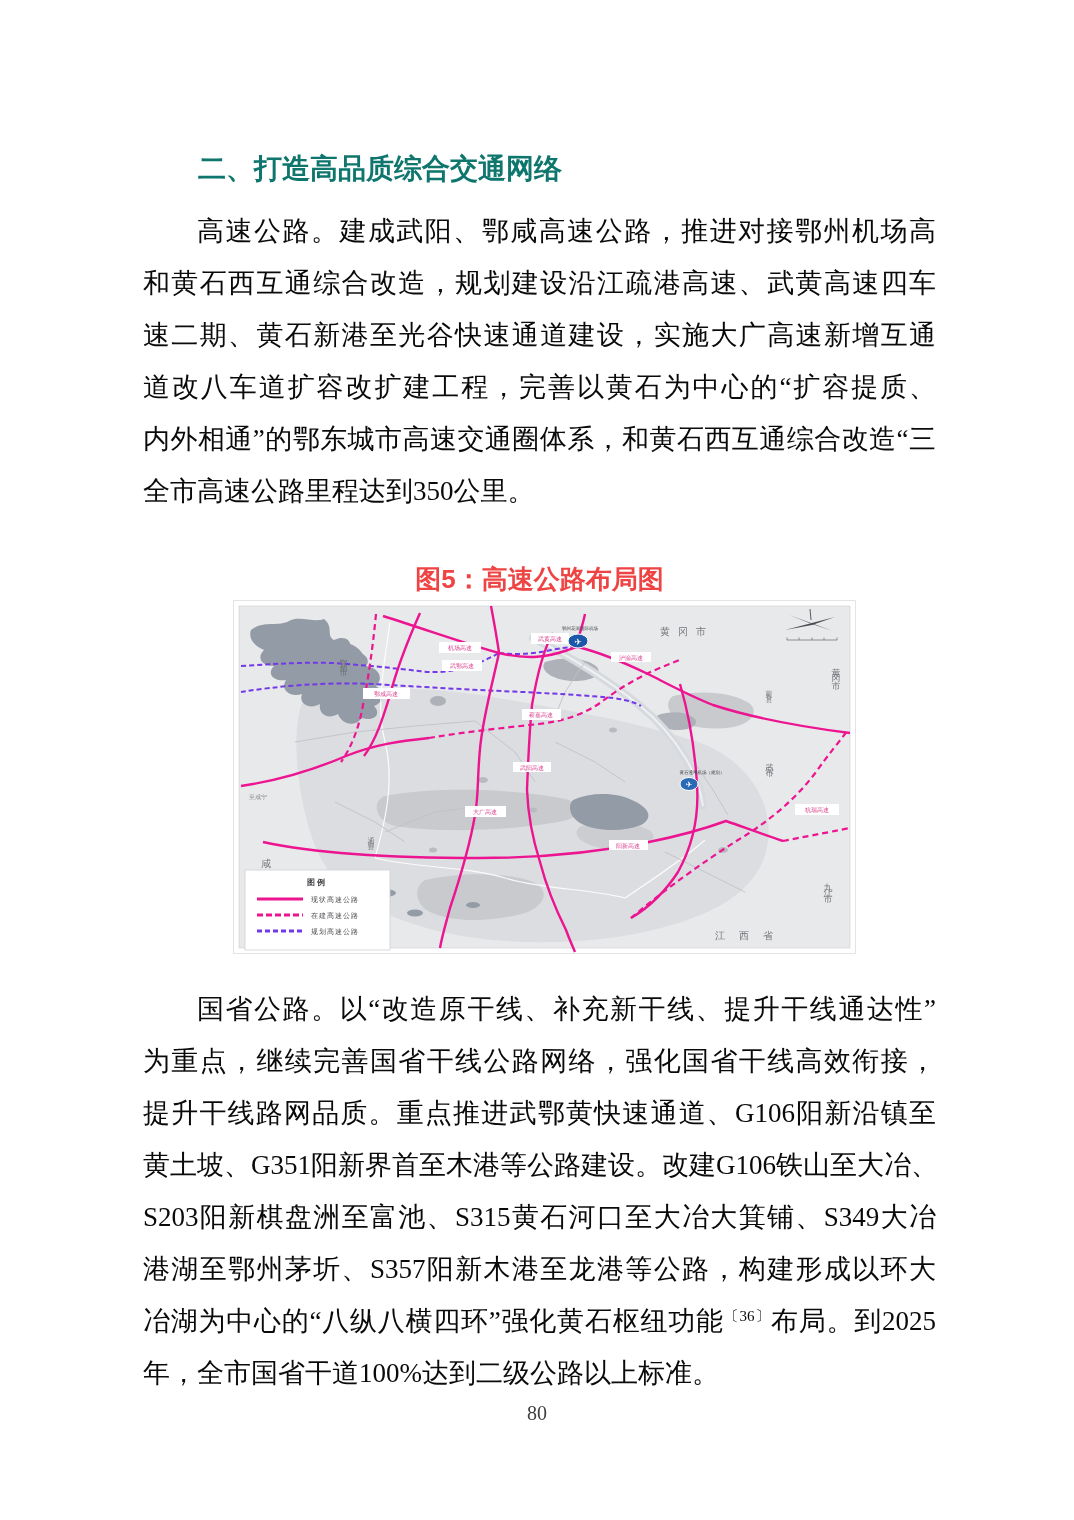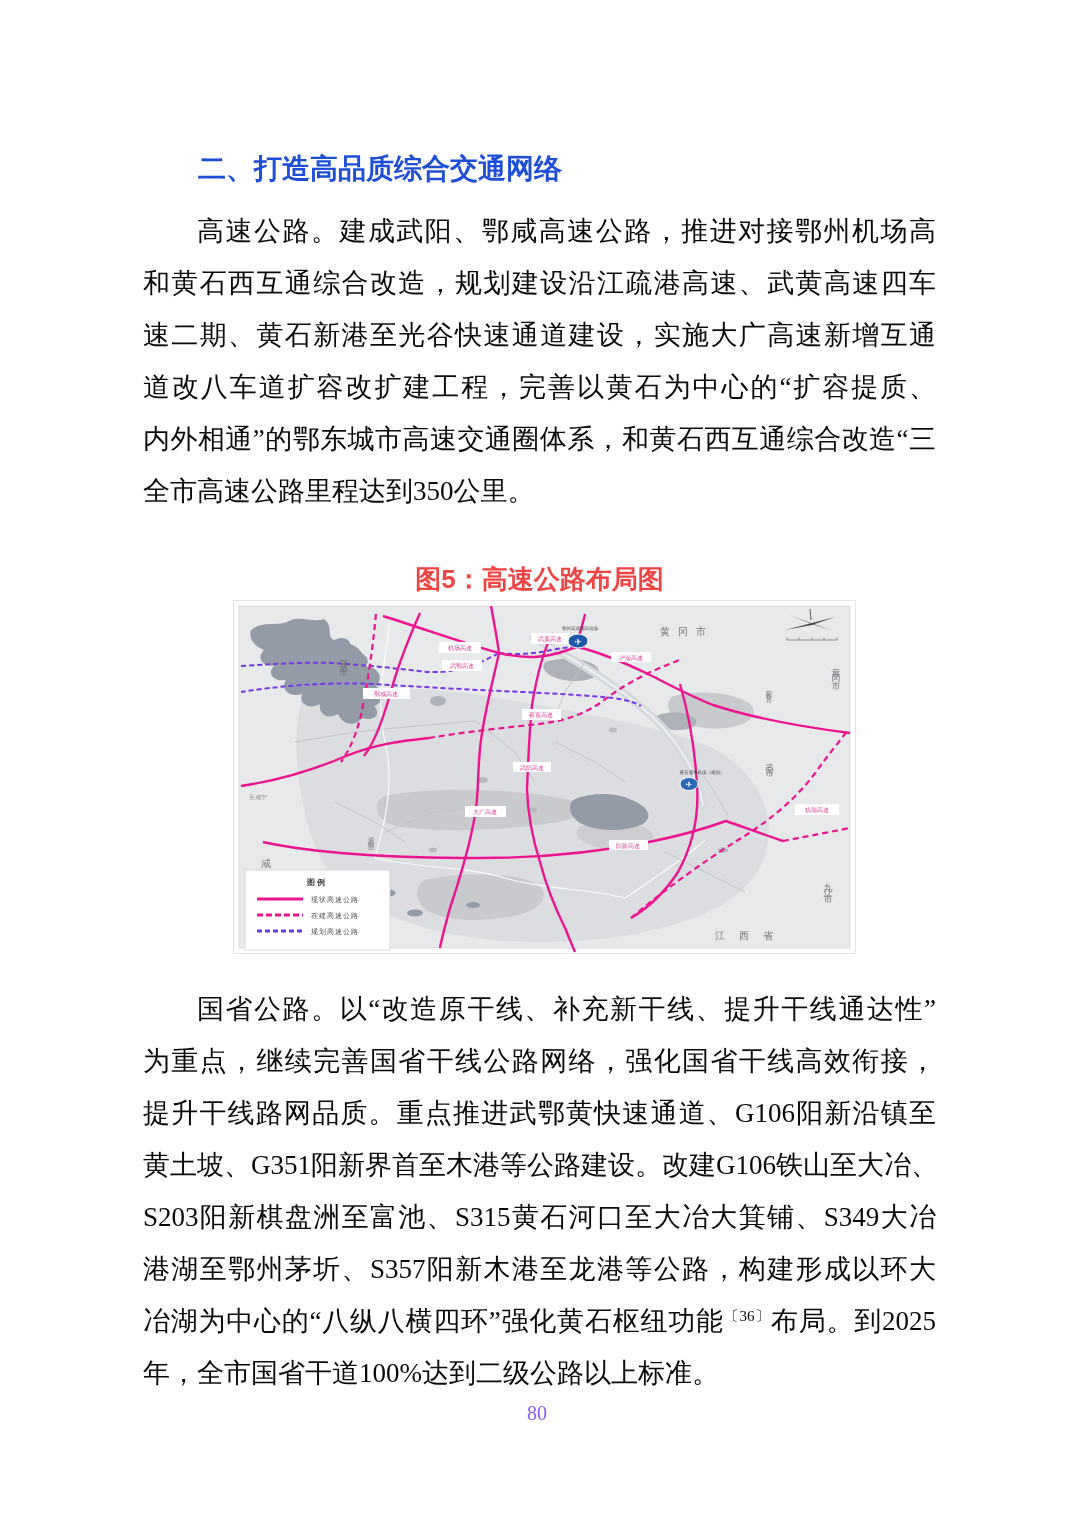--- a/index.html
+++ b/index.html
@@ -1,36 +1,36 @@
 <!DOCTYPE html>
 <html><head>
 <meta charset="utf-8">
 <style>
   html,body{margin:0;padding:0;background:#ffffff;}
   .page{position:relative;width:1074px;height:1520px;background:#ffffff;overflow:hidden;
         font-family:"Liberation Serif","DejaVu Serif",serif;color:#0a0a0a;}
   .heading{position:absolute;left:198px;top:150px;margin:0;
            font-family:"Liberation Sans","DejaVu Sans",sans-serif;
-           font-weight:bold;font-size:28px;color:#1d4ed8;}
+           font-weight:bold;font-size:28px;color:#0f766e;}
   .para{position:absolute;left:143px;width:793px;}
   .p1{top:200px;}
   .p2{top:978px;}
   .tline{height:52px;line-height:52px;font-size:27px;
          text-align:justify;text-align-last:justify;text-justify:inter-character;
          white-space:nowrap;}
   .tline.last{text-align-last:left;}
   .tline.ind{text-indent:54px;}
   .sup{font-size:15px;vertical-align:9px;}
   .caption{position:absolute;left:143px;top:562px;width:793px;text-align:center;
            font-family:"Liberation Sans","DejaVu Sans",sans-serif;
            font-weight:bold;font-size:26px;color:#ef4444;}
   .mapwrap{position:absolute;left:233px;top:600px;width:623px;height:354px;margin:0;
            background:#fff;}
   .footer{position:absolute;left:0;top:1402px;width:100%;text-align:center;
-          font-size:20px;color:#8b5cf6;}
+          font-size:20px;color:#404040;}
   svg text{font-family:"Liberation Sans","DejaVu Sans",sans-serif;}
   .vtext{writing-mode:tb;}
 </style>
 </head>
 <body>
 
 <div class="page">
 
   <h2 class="heading">二、打造高品质综合交通网络</h2>
 

